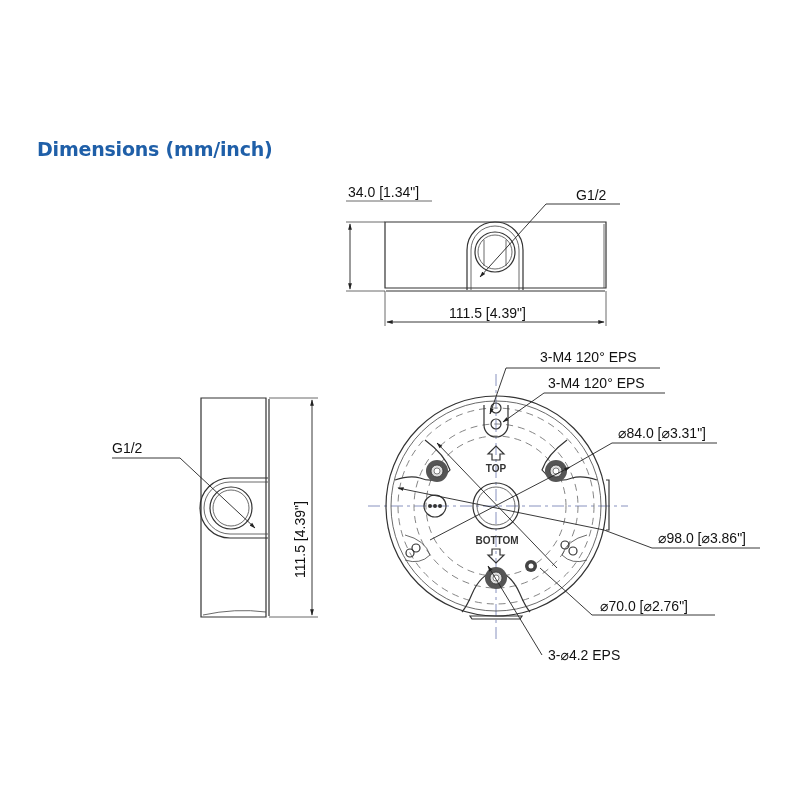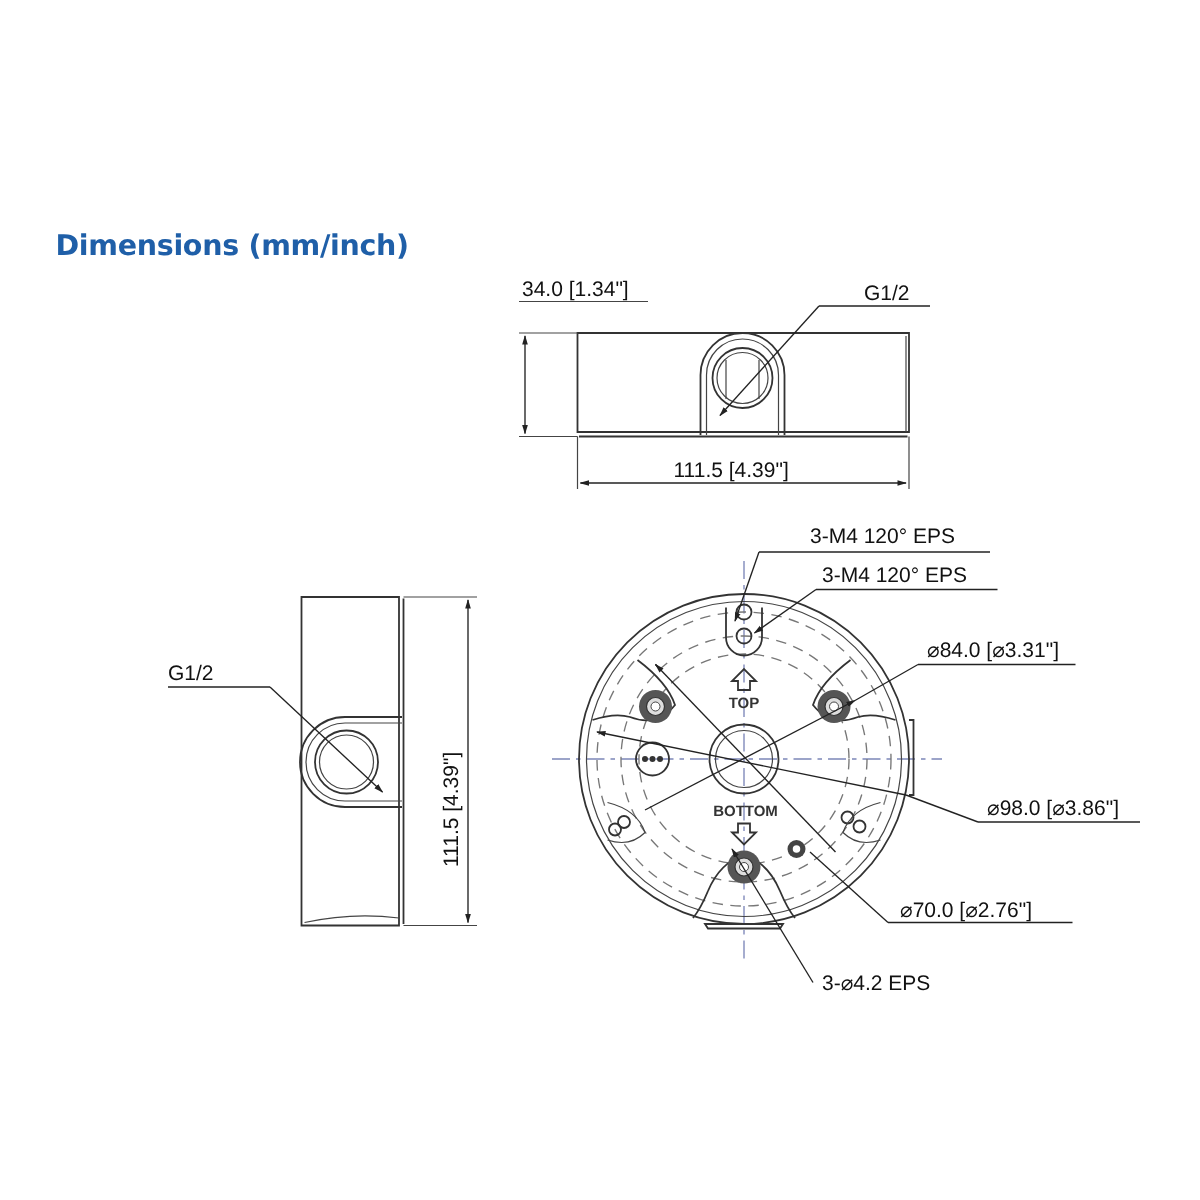--- a/index.html
+++ b/index.html
@@ -1,17 +1,17 @@
 <!DOCTYPE html>
 <html><head>
 <meta charset="utf-8">
 <style>
   html, body { margin: 0; padding: 0; background: #ffffff; }
   body { width: 800px; height: 800px; position: relative; overflow: hidden; font-family: "DejaVu Sans", sans-serif; }
-  .title { position: absolute; left: 37px; top: 153px; font-family: "DejaVu Sans", sans-serif; font-weight: bold; font-size: 19px; color: #1f5fa8; letter-spacing: -0.2px; }
+  .title { position: absolute; left: 37px; top: 138px; font-family: "DejaVu Sans", sans-serif; font-weight: bold; font-size: 19px; color: #1f5fa8; letter-spacing: -0.2px; }
   svg { position: absolute; left: 0; top: 0; }
   .lbl { font-family: "Liberation Sans", sans-serif; font-size: 14px; fill: #111; }
   .lblv { font-family: "Liberation Sans", sans-serif; font-size: 14px; fill: #111; }
   .small { font-family: "Liberation Sans", sans-serif; font-size: 10px; fill: #333; font-weight: bold; }
   .ln { stroke: #333; stroke-width: 1.2; fill: none; }
   .thin { stroke: #444; stroke-width: 0.8; fill: none; }
   .dash { stroke: #777; stroke-width: 0.9; fill: none; stroke-dasharray: 7 5; }
   .center { stroke: #7c86b8; stroke-width: 0.9; fill: none; stroke-dasharray: 12 4 3 4; }
   .leader { stroke: #222; stroke-width: 0.9; fill: none; }
 </style>

